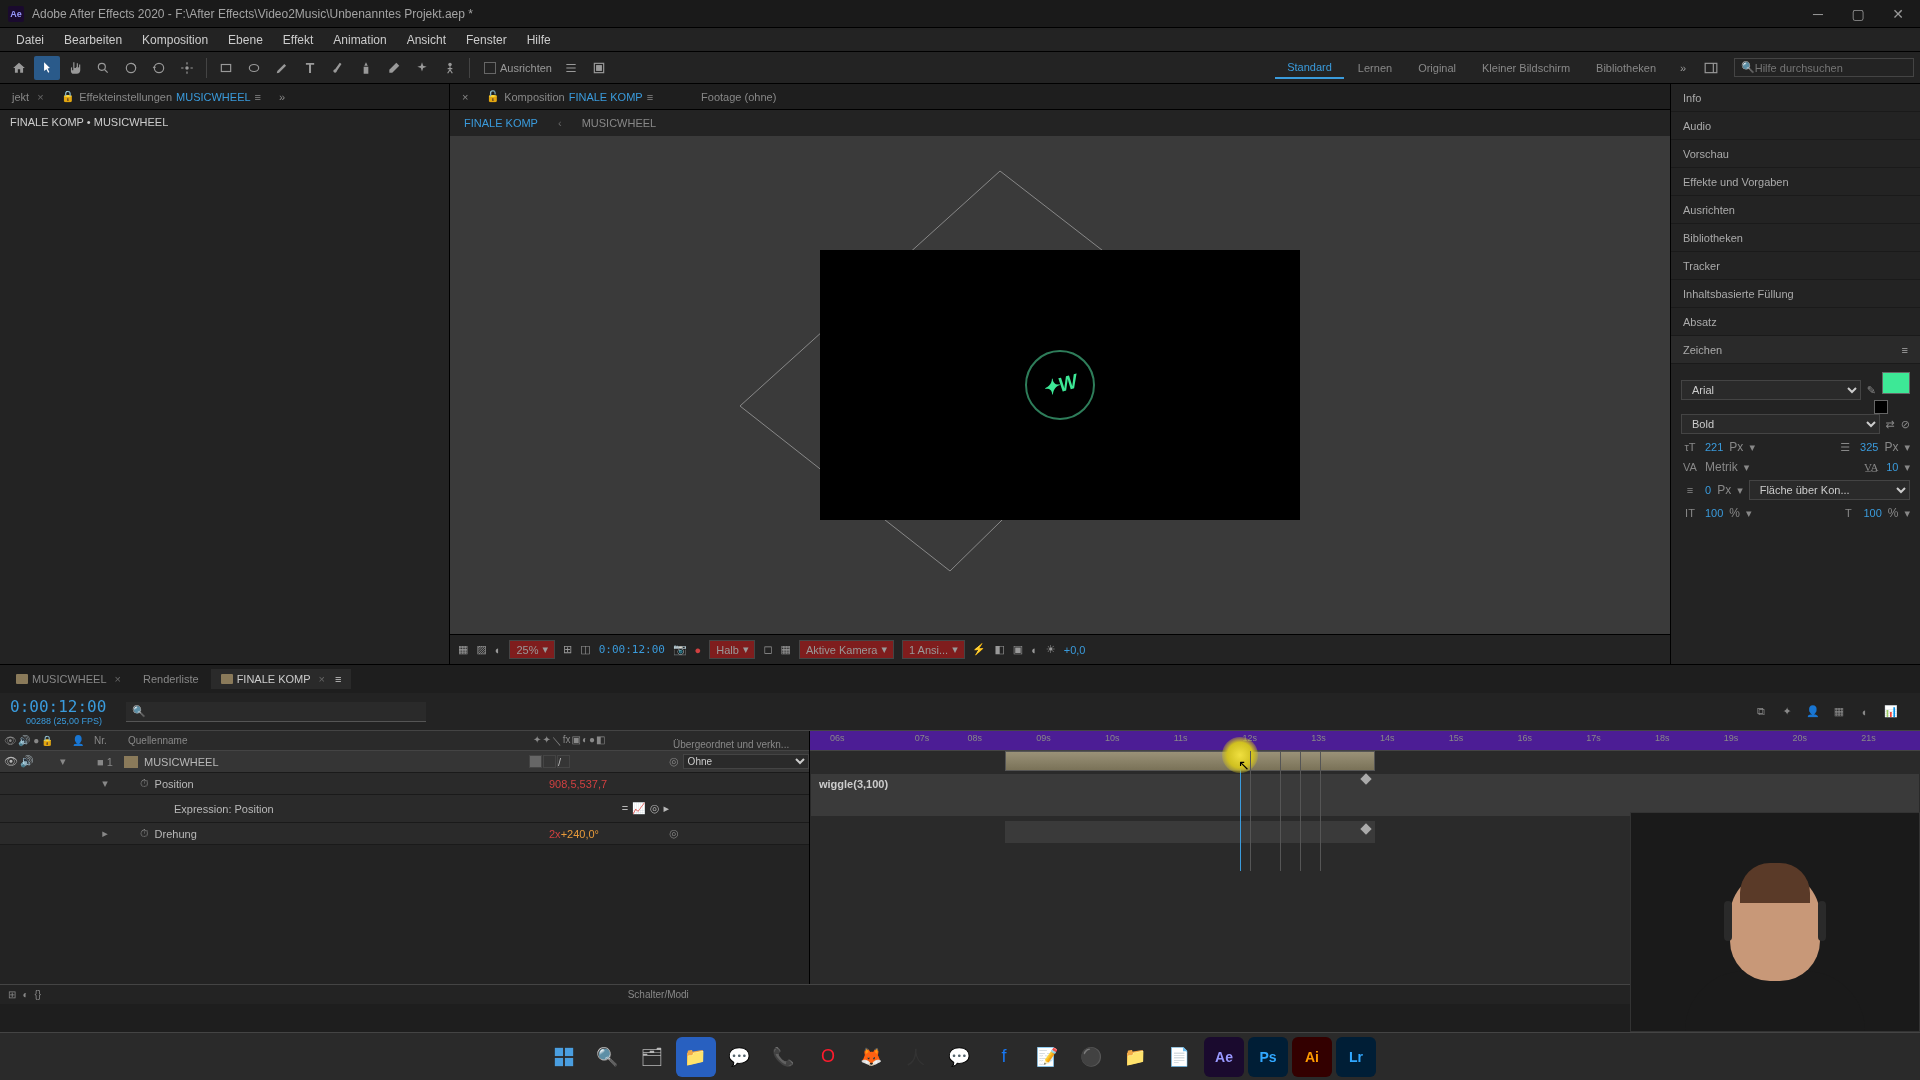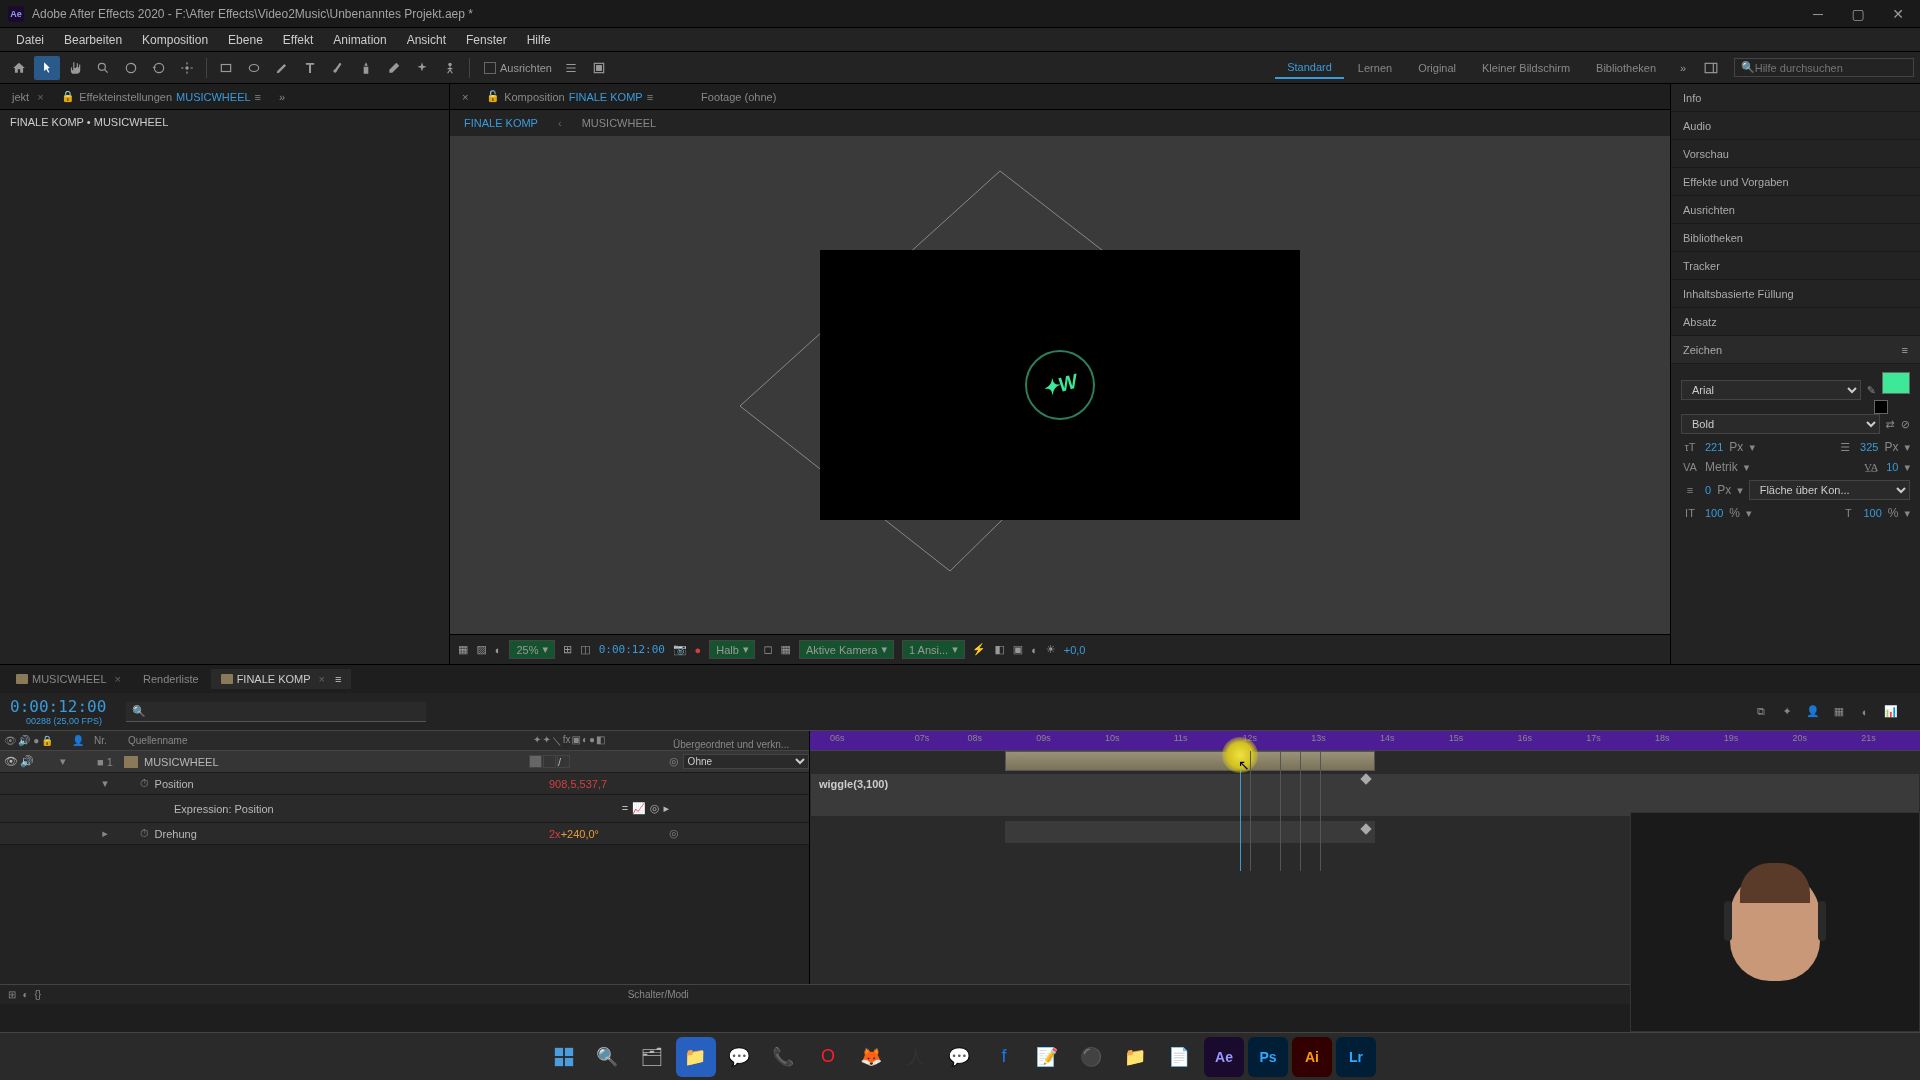--- a/index.html
+++ b/index.html
@@ -51,21 +51,21 @@
 .comp-chevron { color: #666; }
 
 .viewer { flex: 1; background: #3a3a3a; position: relative; display: flex; align-items: center; justify-content: center; overflow: hidden; }
 .comp-frame { width: 480px; height: 270px; background: #000; position: relative; }
 .bounding-poly { position: absolute; width: 500px; height: 410px; top: 30px; left: 270px; pointer-events: none; }
 .motion-logo { position: absolute; top: 50%; left: 50%; transform: translate(-50%, -50%); width: 70px; height: 70px; border: 2px solid #2e7d5a; border-radius: 50%; display: flex; align-items: center; justify-content: center; }
 .motion-logo-inner { color: #3de896; font-size: 20px; font-weight: bold; font-style: italic; transform: rotate(-15deg); }
 
 .viewer-controls { height: 30px; background: #232323; border-top: 1px solid #000; display: flex; align-items: center; padding: 0 8px; gap: 8px; font-size: 11px; }
 .vc-item { display: flex; align-items: center; gap: 4px; color: #999; cursor: pointer; }
-.vc-dropdown { padding: 2px 6px; border: 1px solid #444; background: #14532d; }
+.vc-dropdown { padding: 2px 6px; border: 1px solid #444; background: #7f1d1d; }
 .vc-timecode { color: #3a9bdc; font-family: monospace; }
 .vc-blue { color: #3a9bdc; }
 
 
 .panel-item { height: 28px; display: flex; align-items: center; padding: 0 12px; font-size: 11px; color: #aaa; border-bottom: 1px solid #1a1a1a; cursor: pointer; }
 .panel-item.expanded { background: #2a2a2a; }
 
 .char-panel { padding: 8px 10px; }
 .char-row { display: flex; align-items: center; gap: 6px; margin-bottom: 6px; }
 .char-select { flex: 1; background: #2a2a2a; border: 1px solid #444; padding: 2px 6px; color: #ccc; font-size: 11px; }

